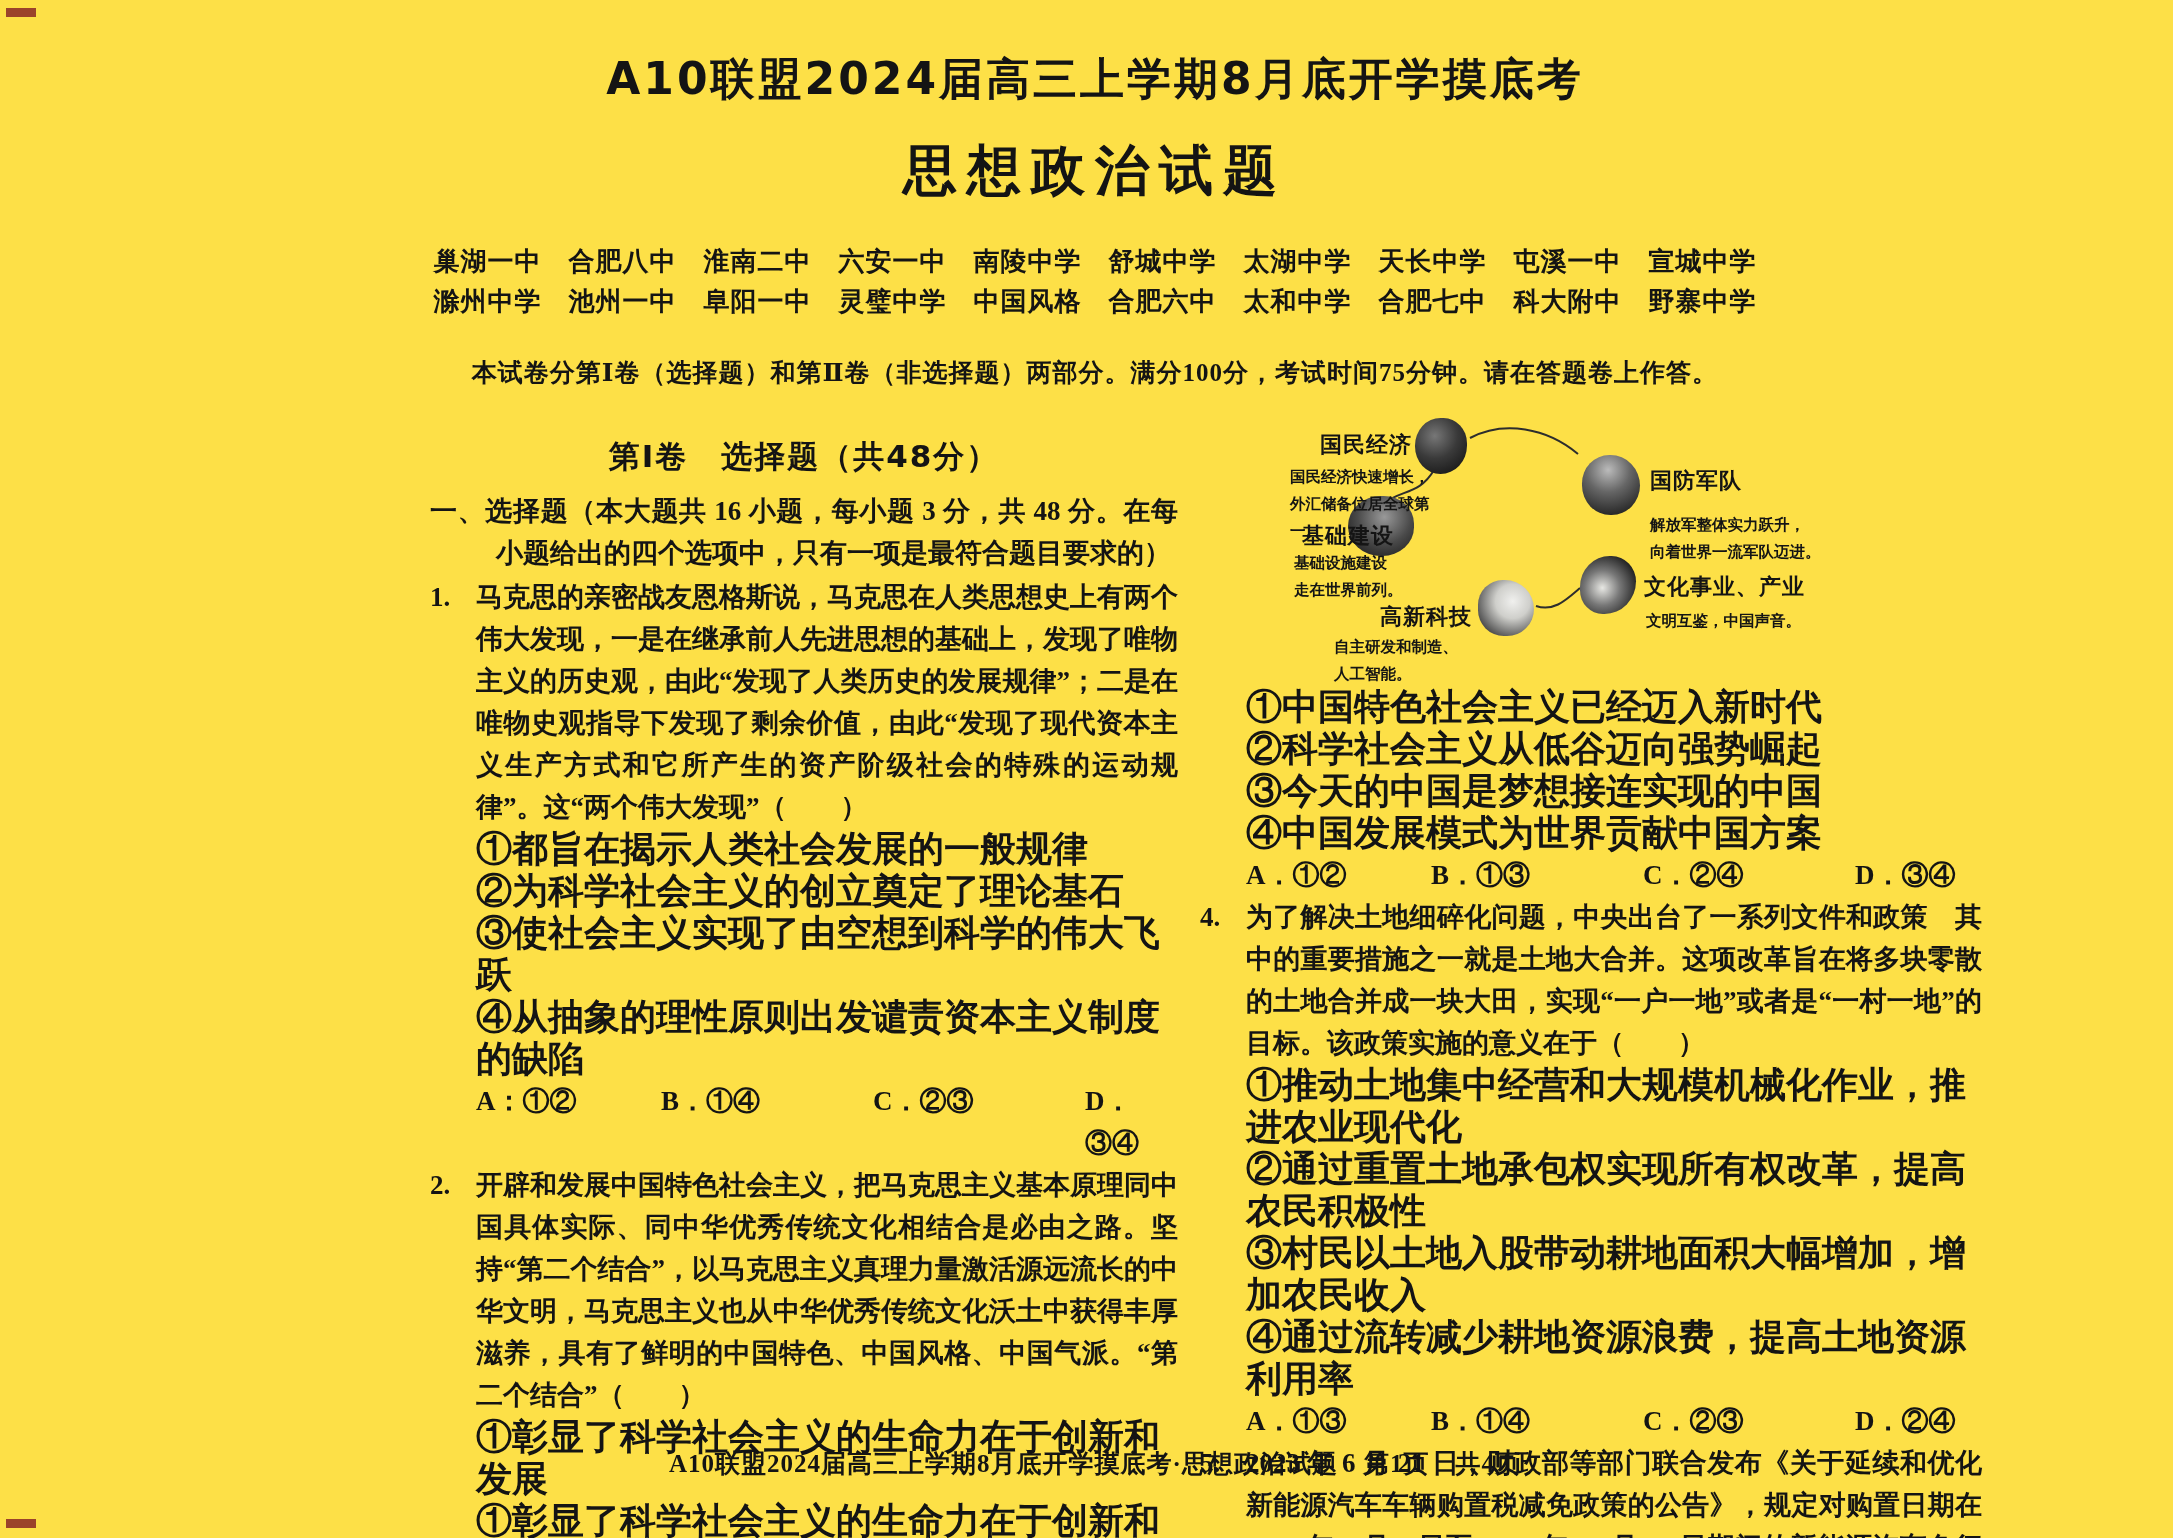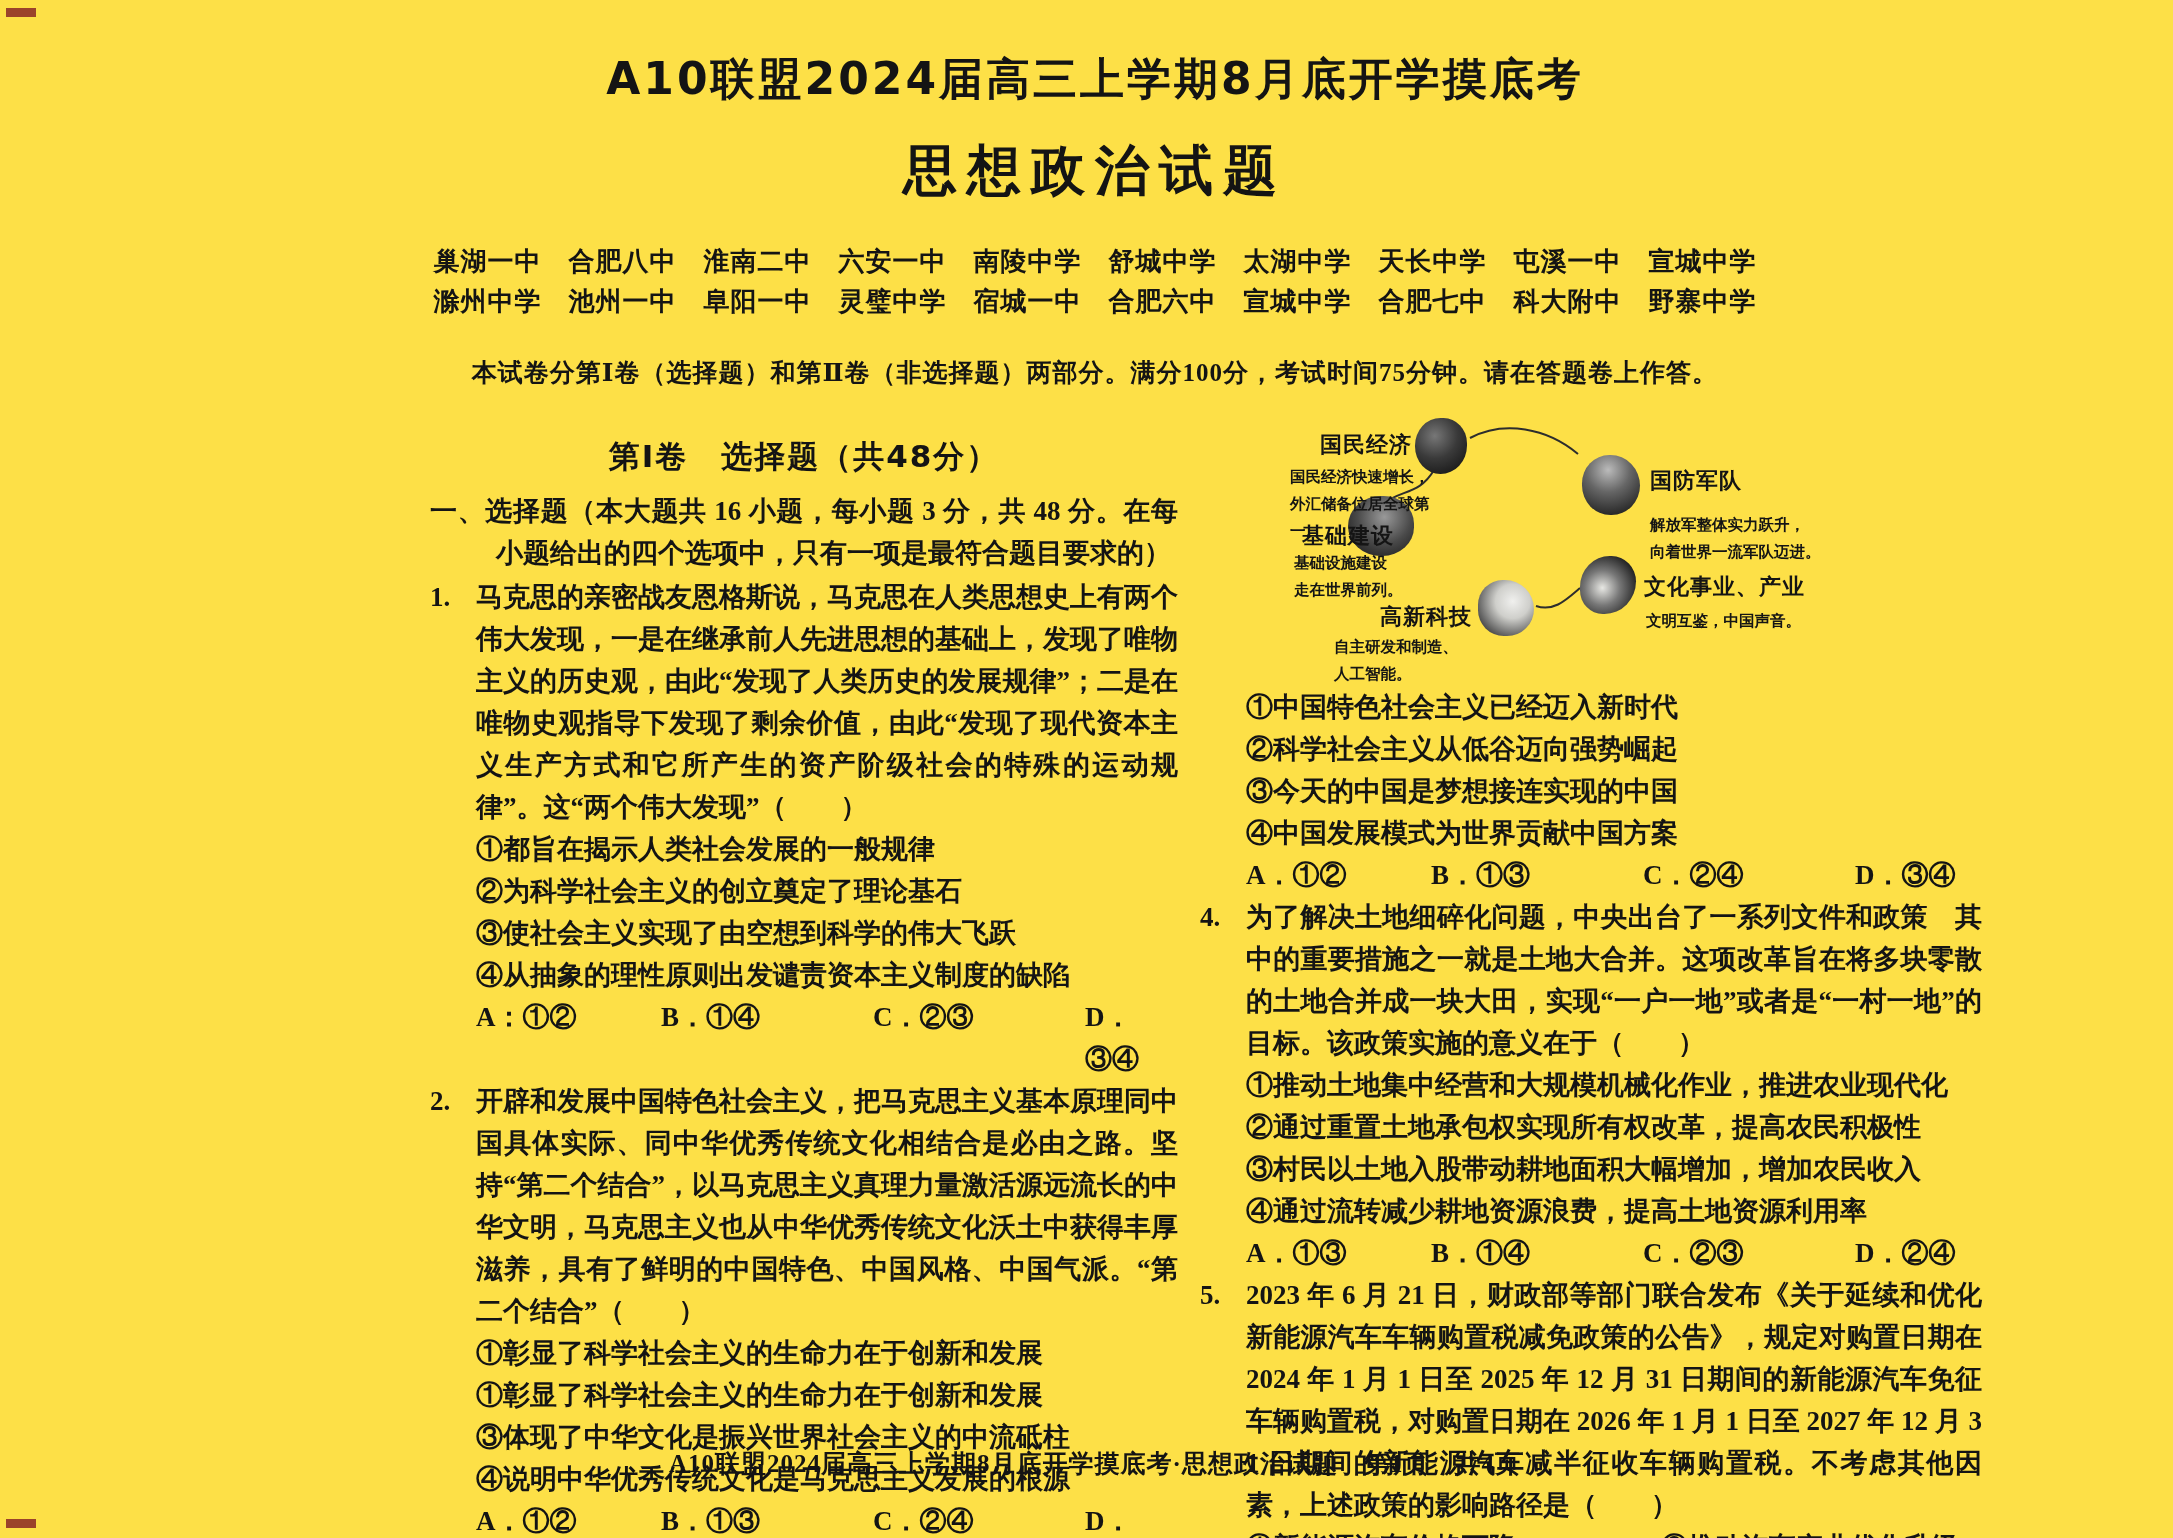--- a/index.html
+++ b/index.html
@@ -40,21 +40,21 @@
     margin-bottom:8px;letter-spacing:2px;
   }
   .instructions{
     font-size:27px;font-weight:700;line-height:42px;
     padding-left:66px;text-indent:-66px;text-align:justify;word-break:break-all;
     margin:12px 0 2px 0;
   }
   .q{position:relative;padding-left:46px;margin:0;}
   .qnum{position:absolute;left:0;top:0;font-size:27px;font-weight:700;line-height:42px;}
   .stem{margin:0;font-size:27px;font-weight:700;line-height:42px;text-align:justify;word-break:break-all;}
-  .item{font-size:27px;font-weight:700;line-height:42px;}
+  .item{font-size:36px;font-weight:700;line-height:42px;}
   .choices{
     display:grid;grid-template-columns:185px 212px 212px 1fr;
     font-size:27px;font-weight:700;line-height:42px;
   }
   .items-2col{
     display:grid;grid-template-columns:415px 1fr;
     font-size:27px;font-weight:700;line-height:42px;
   }
 
   
@@ -104,21 +104,21 @@
 <div class="page">
 
   <div class="scan-mark tl"></div>
   <div class="scan-mark bl"></div>
 
   <div class="header">
     <div class="title">A10联盟2024届高三上学期8月底开学摸底考</div>
     <div class="subtitle">思想政治试题</div>
     <div class="schools">
       <div>巢湖一中　合肥八中　淮南二中　六安一中　南陵中学　舒城中学　太湖中学　天长中学　屯溪一中　宣城中学</div>
-      <div>滁州中学　池州一中　阜阳一中　灵璧中学　宿城一中　合肥六中　宣城中学　合肥七中　科大附中　野寨中学</div>
+      <div>滁州中学　池州一中　阜阳一中　灵璧中学　中国风格　合肥六中　太和中学　合肥七中　科大附中　野寨中学</div>
     </div>
     <div class="exam-note">本试卷分第Ⅰ卷（选择题）和第Ⅱ卷（非选择题）两部分。满分100分，考试时间75分钟。请在答题卷上作答。</div>
   </div>
 
   <div class="col-left">
     <div class="part-heading">第Ⅰ卷　选择题（共48分）</div>
     <p class="instructions">一、选择题（本大题共 16 小题，每小题 3 分，共 48 分。在每小题给出的四个选项中，只有一项是最符合题目要求的）</p>
 
     <div class="q">
       <span class="qnum">1.</span>

